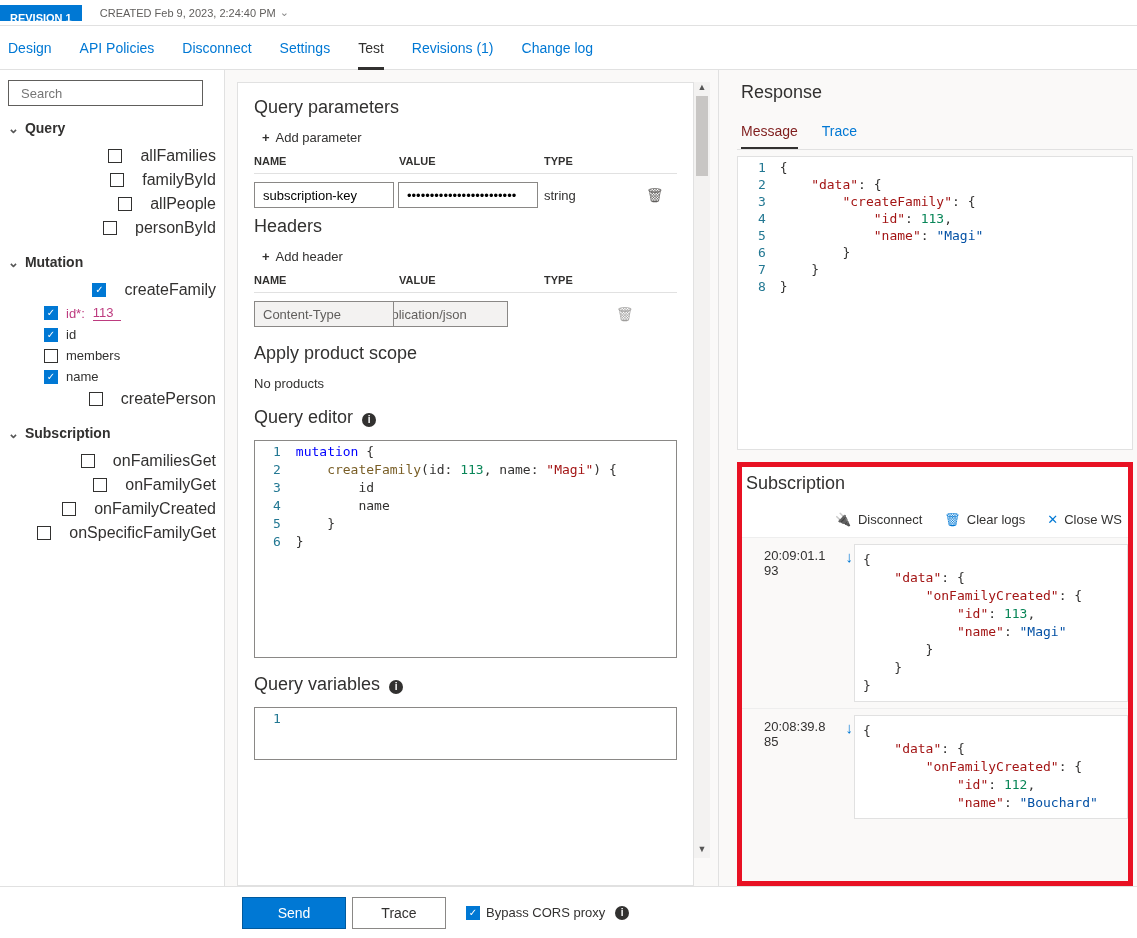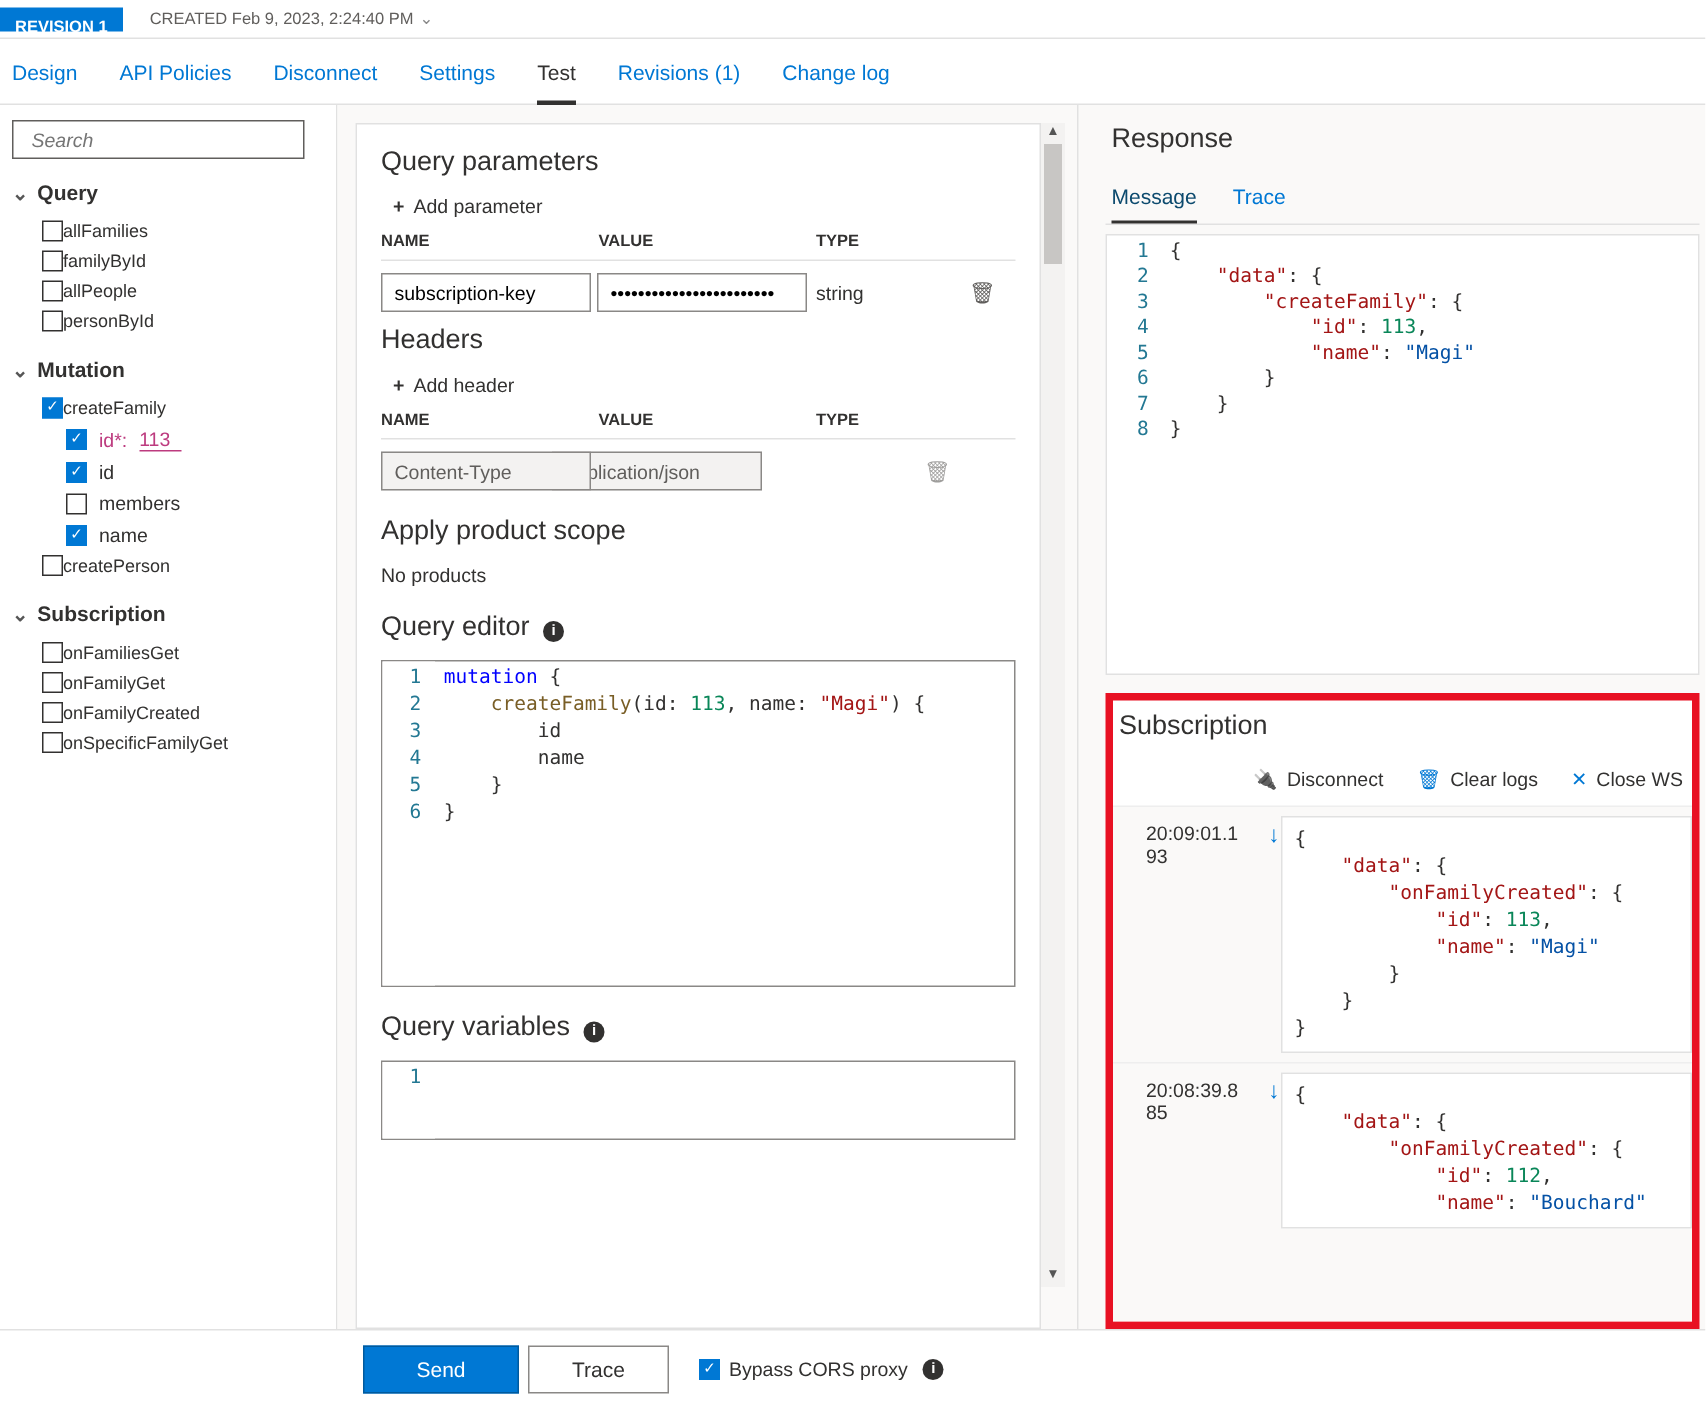--- a/index.html
+++ b/index.html
@@ -8,24 +8,24 @@
 .revision-badge { background: #0078d4; color: #fff; padding: 0 10px; font-weight: 600; height: 16px; line-height: 26px; }
 .revision-created { padding: 0 18px; color: #605e5c; display: flex; align-items: center; gap: 4px; }
 .revision-created::after { content:"⌄"; color:#888; }
 .tabs { display: flex; height: 44px; align-items: center; border-bottom: 1px solid #e1e1e1; padding: 0 8px; gap: 28px; font-size: 14px; }
 .tab { color: #0078d4; cursor: pointer; height: 44px; line-height: 44px; }
 .tab.active { color: #323130; border-bottom: 3px solid #323130; }
 .main { display: flex; height: 816px; }
 .sidebar { width: 225px; border-right: 1px solid #e1e1e1; padding: 10px 8px; }
 .search-box { display: flex; align-items: center; border: 1px solid #605e5c; height: 26px; padding: 0 6px; margin-bottom: 14px; width: 195px; }
 .search-box svg { width: 14px; height: 14px; color: #605e5c; margin-right: 6px; }
-.search-input { border: none; outline: none; flex: 1; font-style: italic; color: #605e5c; font-size: 13px; }
+.search-input { border: none; outline: none; flex: 1; color: #605e5c; font-size: 13px; }
 .tree-header { font-weight: 600; font-size: 14px; display: flex; align-items: center; gap: 6px; margin: 14px 0 8px 0; cursor: pointer; }
 .chev::before { content:"⌄"; color:#565656; font-size: 13px; display:inline-block; }
-.tree-item { display: flex; align-items: center; gap: 0; padding: 3px 0 3px 20px; font-size: 12px; color: #323130; }
+.tree-item { display: flex; align-items: center; gap: 18px; padding: 3px 0 3px 20px; font-size: 16px; color: #323130; justify-content: flex-end; }
 .checkbox { width: 14px; height: 14px; border: 1px solid #323130; display: inline-flex; align-items: center; justify-content: center; background: #fff; flex-shrink: 0; }
 .checkbox.checked { background: #0078d4; border-color: #0078d4; }
 .checkbox.checked::after { content: "✓"; color: #fff; font-size: 10px; line-height: 1; }
 .param-row { display: flex; align-items: center; gap: 8px; padding: 3px 0 3px 36px; font-size: 13px; }
 .param-label { color: #bd3b7f; font-size: 13px; }
 .param-input { border: none; border-bottom: 1px solid #bd3b7f; color: #bd3b7f; font-size: 13px; width: 48px; outline: none; padding: 0; }
 .center { flex: 1; padding: 0; position: relative; background: #faf9f8; border-right: 1px solid #e1e1e1; }
 .center-content { position: absolute; top: 12px; left: 12px; right: 24px; bottom: 0; background: #fff; border: 1px solid #e1e1e1; padding: 14px 16px; overflow: hidden; }
 .scrollbar { position: absolute; right: 8px; top: 12px; bottom: 28px; width: 16px; background: #f3f2f1; }
 .scroll-thumb { position: absolute; left: 2px; right: 2px; top: 14px; height: 80px; background: #c8c6c4; }
@@ -50,21 +50,21 @@
 .code-col { padding: 2px 6px; line-height: 18px; flex: 1; white-space: pre; }
 .code-editor.small { height: 53px; }
 .kw { color: #0000ff; }
 .fn { color: #795e26; }
 .num { color: #098658; }
 .str { color: #a31515; }
 .right { width: 418px; padding: 12px 4px 0 18px; display: flex; flex-direction: column; background: #faf9f8; }
 .right-section-title { font-size: 18px; margin-bottom: 14px; font-weight: 400; padding-left: 4px; }
 .right-tabs { display: flex; gap: 24px; font-size: 14px; margin-bottom: 6px; padding-left: 4px; border-bottom: 1px solid #e1e1e1; }
 .right-tab { height: 32px; line-height: 28px; cursor: pointer; color: #0078d4; }
-.right-tab.active { color: #0c4a6e; border-bottom: 2px solid #323130; }
+.right-tab.active { color: #7f1d1d; border-bottom: 2px solid #323130; }
 .response-box { border: 1px solid #e1e1e1; background: #fff; padding: 0; height: 294px; overflow: hidden; display: flex; font-family: Consolas, monospace; font-size: 13px; }
 .resp-gutter { padding: 2px 10px 2px 20px; color: #237893; text-align: right; line-height: 17px; }
 .resp-code { padding: 2px 4px; line-height: 17px; white-space: pre; }
 .key { color: #a31515; }
 .val-num { color: #098658; }
 .val-str { color: #0451a5; }
 .sub-panel { border: 5px solid #e81123; margin-top: 12px; background: #fff; flex: 1; display: flex; flex-direction: column; overflow: hidden; }
 .sub-title { font-size: 18px; padding: 6px 4px 14px 4px; }
 .sub-actions { display: flex; justify-content: flex-end; gap: 22px; padding: 4px 6px 10px 0; font-size: 13px; color: #323130; border-bottom: 1px solid #eee; }
 .sub-action { display: flex; align-items: center; gap: 6px; cursor: pointer; }

